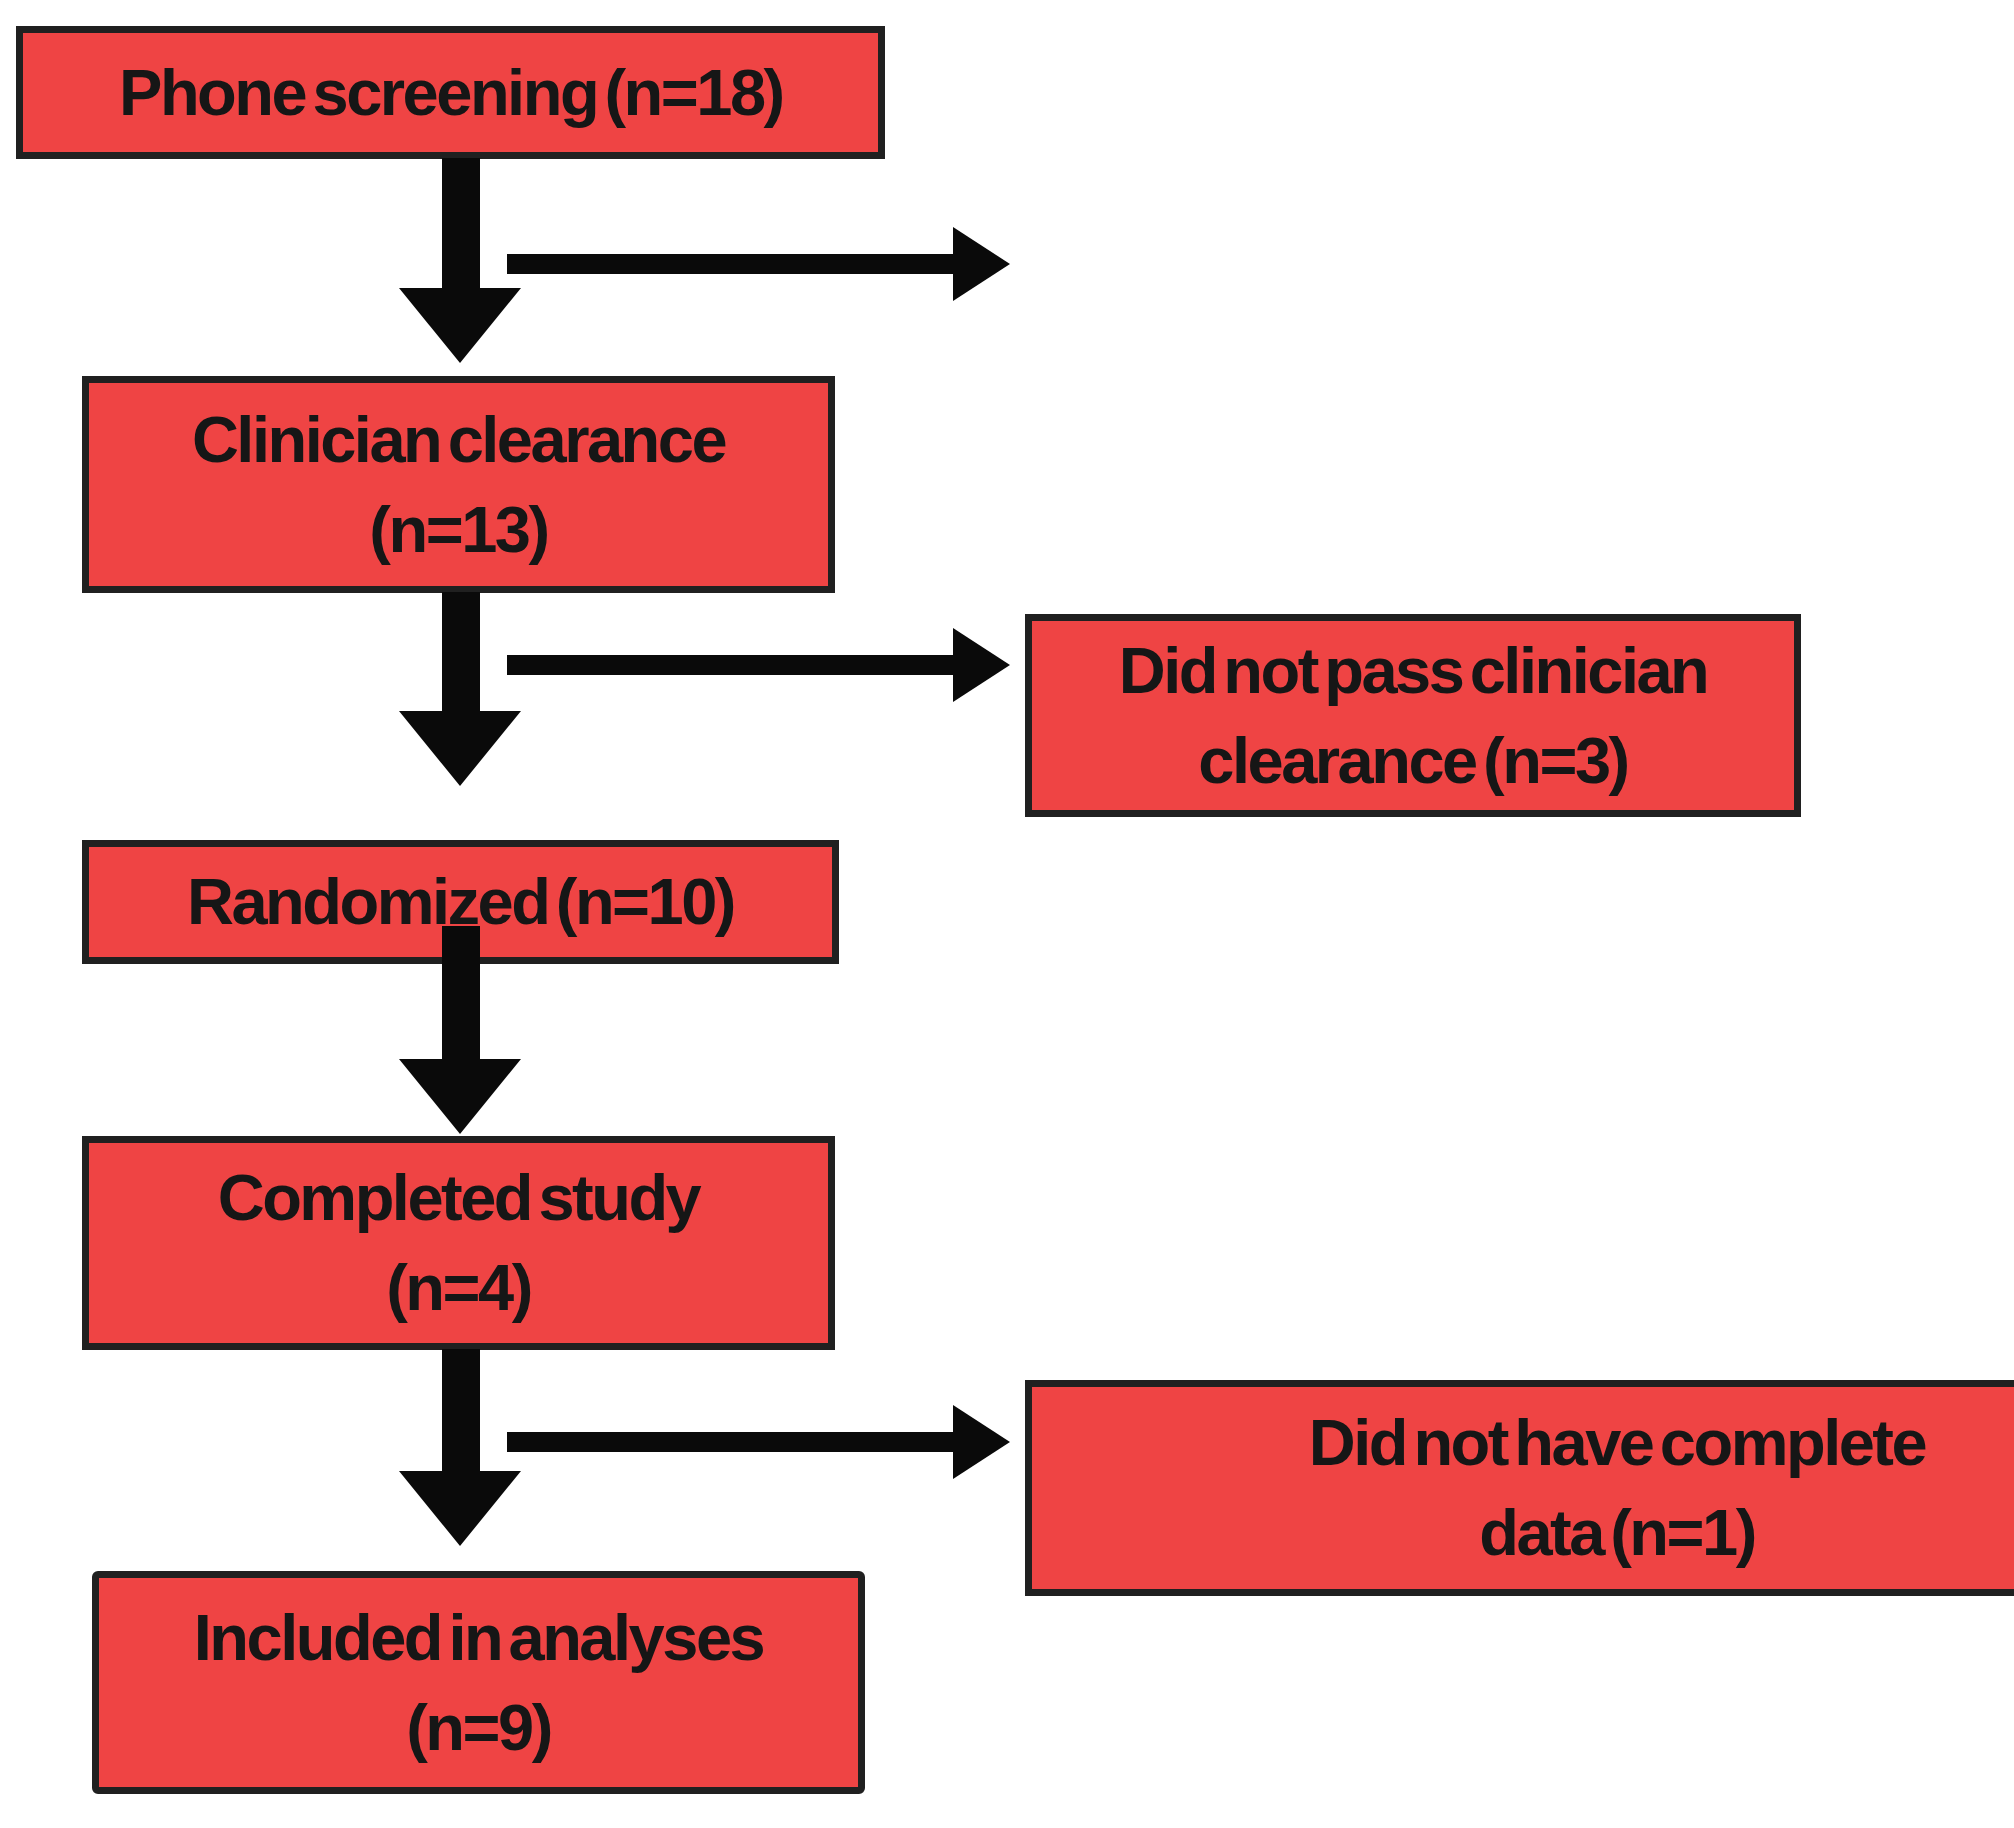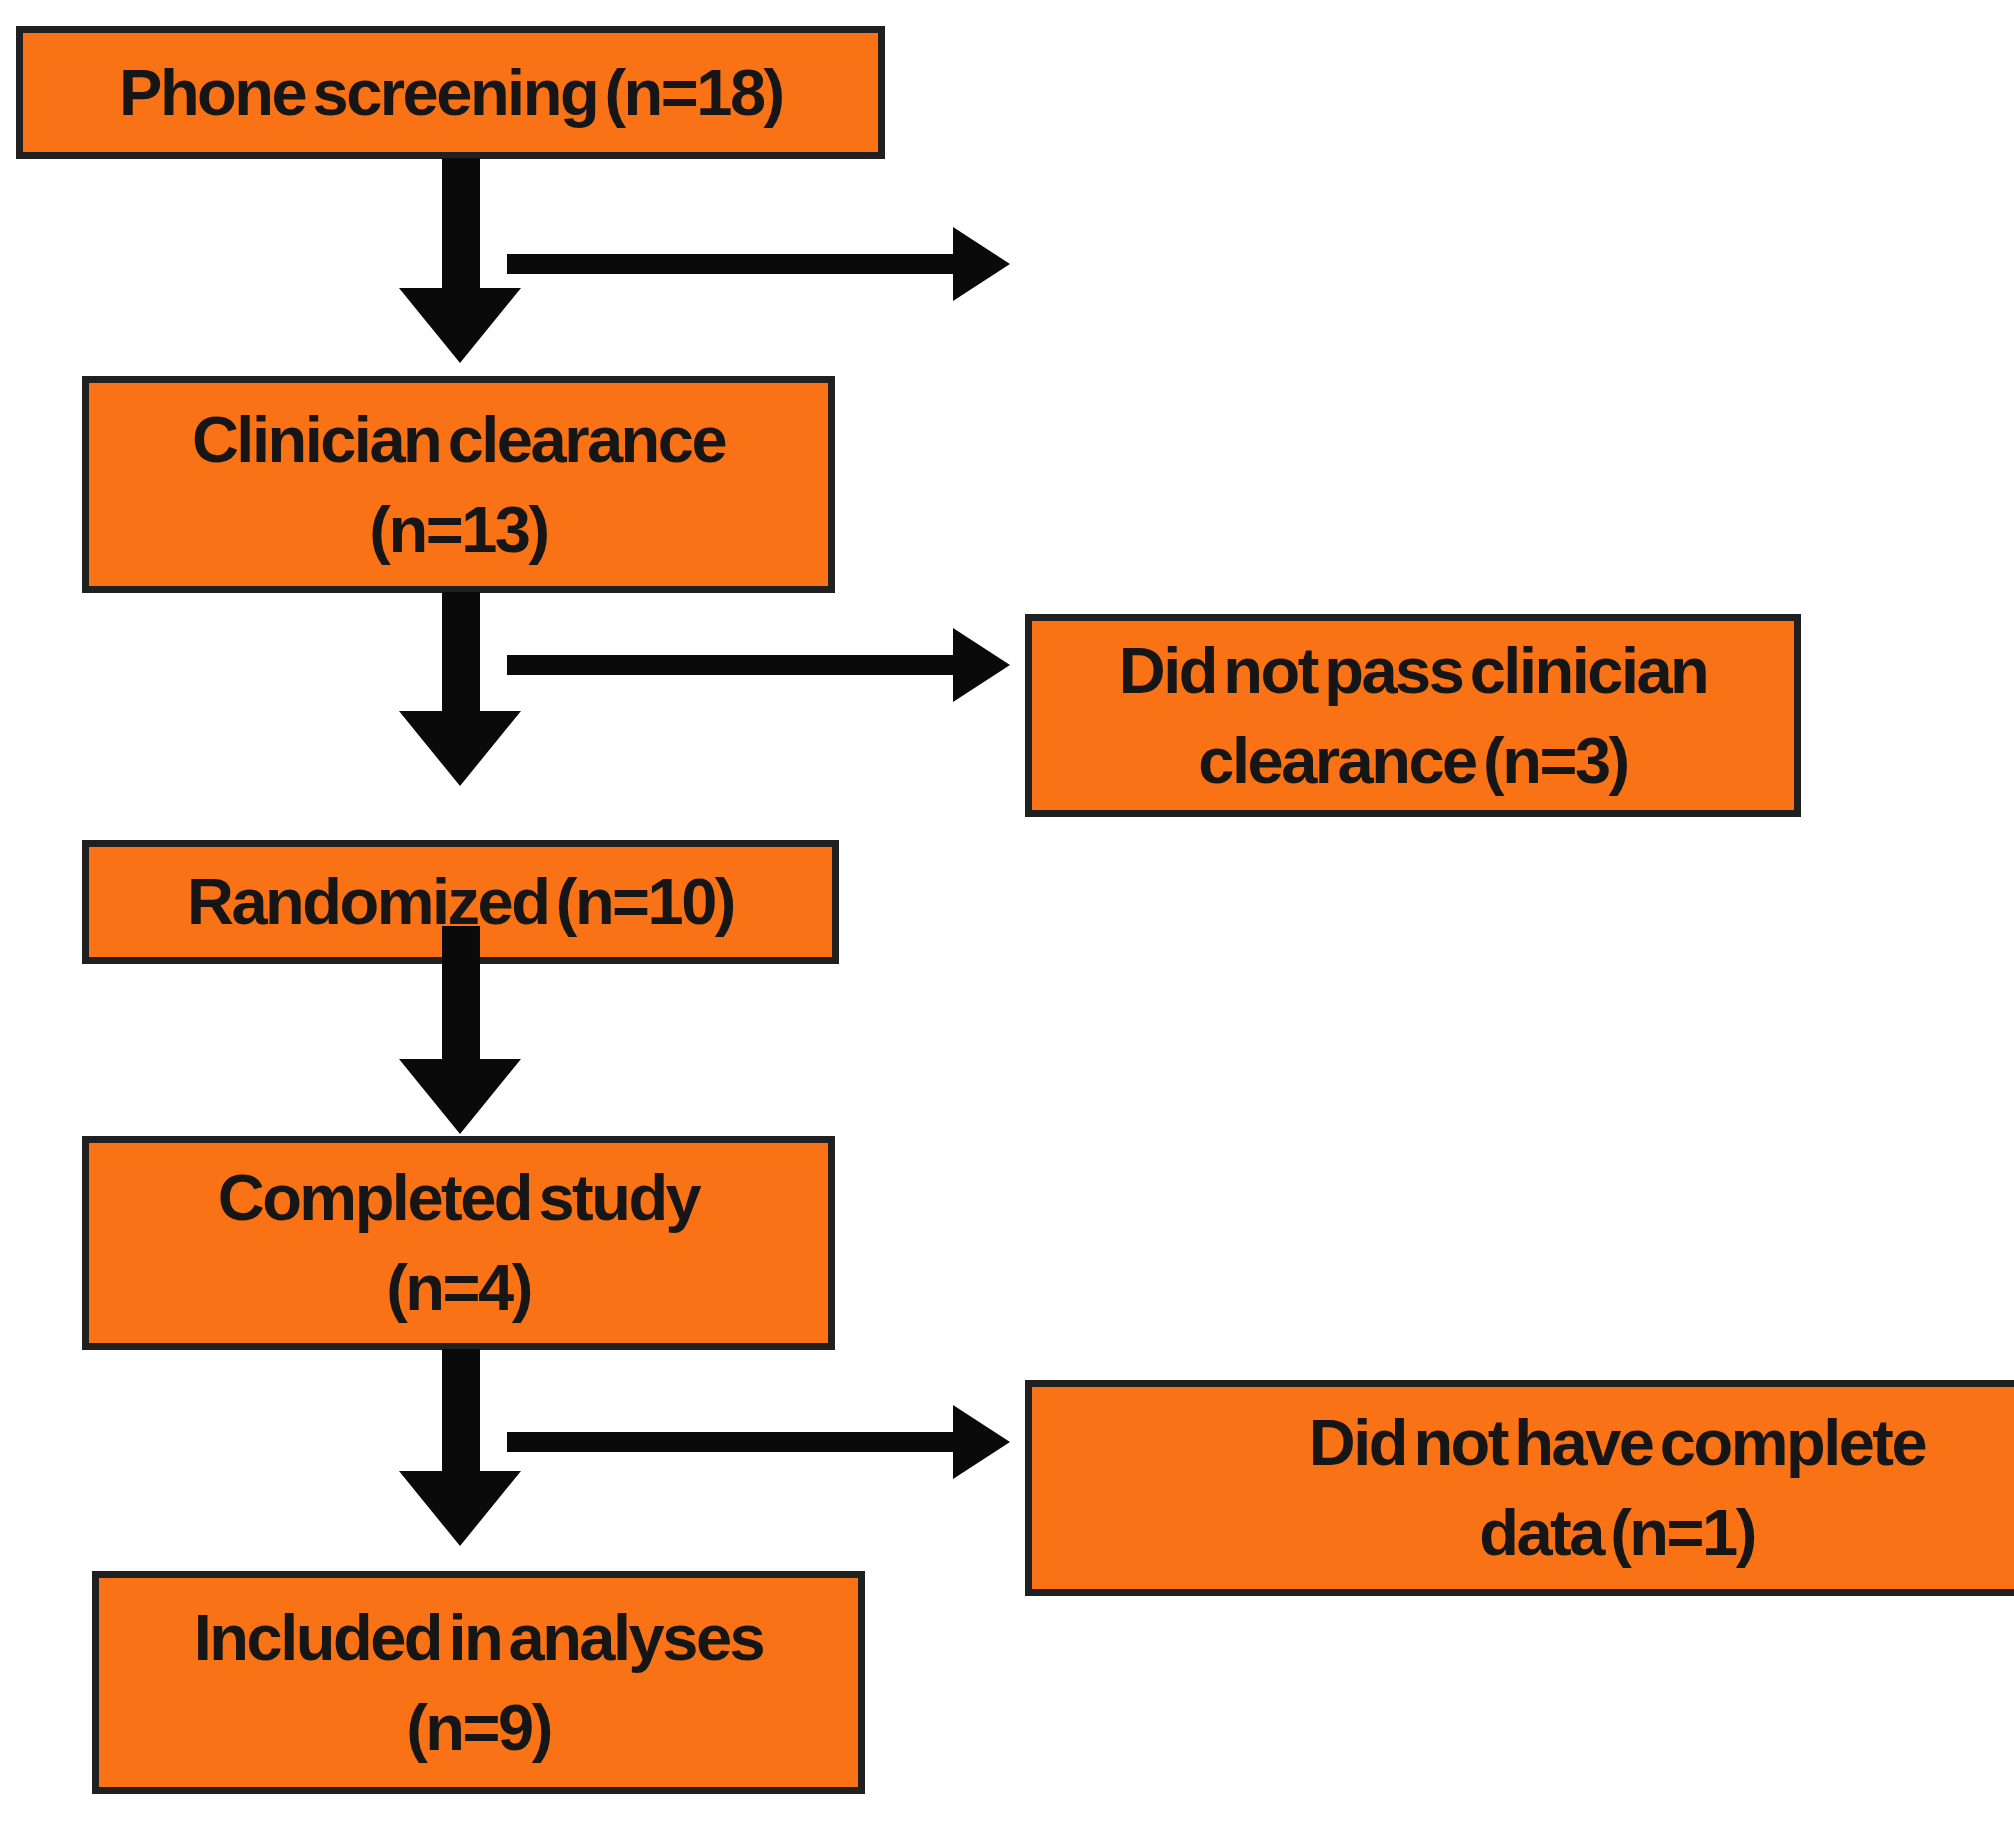--- a/index.html
+++ b/index.html
@@ -11,21 +11,21 @@
     position: relative;
     width: 2015px;
     height: 1829px;
     background: #ffffff;
     font-family: "Liberation Sans", "DejaVu Sans", sans-serif;
     overflow: hidden;
   }
   .box {
     position: absolute;
     box-sizing: border-box;
-    background: #f97316;
+    background: #ef4444;
     border: 7.4px solid #202020;
     display: flex;
     align-items: center;
     justify-content: center;
     text-align: center;
   }
   .label {
     white-space: pre-line;
     font-size: 65px;
     font-weight: bold;
@@ -81,21 +81,21 @@
 
   <div class="box" style="left:82px; top:804px; width:757px; height:124px;margin-top:36px;">
     <span class="label">Randomized (n=10)</span>
   </div>
 
   <div class="box" style="left:82px; top:1136px; width:753px; height:214px;">
     <span class="label">Completed study
 (n=4)</span>
   </div>
 
-  <div class="box" style="left:92px; top:1571px; width:773px; height:223px;">
+  <div class="box" style="left:92px; top:1571px; width:773px; height:223px;border-radius:6px;">
     <span class="label">Included in analyses
 (n=9)</span>
   </div>
 
 
   <div class="box" style="left:1025px; top:614px; width:776px; height:203px;">
     <span class="label">Did not pass clinician
 clearance (n=3)</span>
   </div>
 

